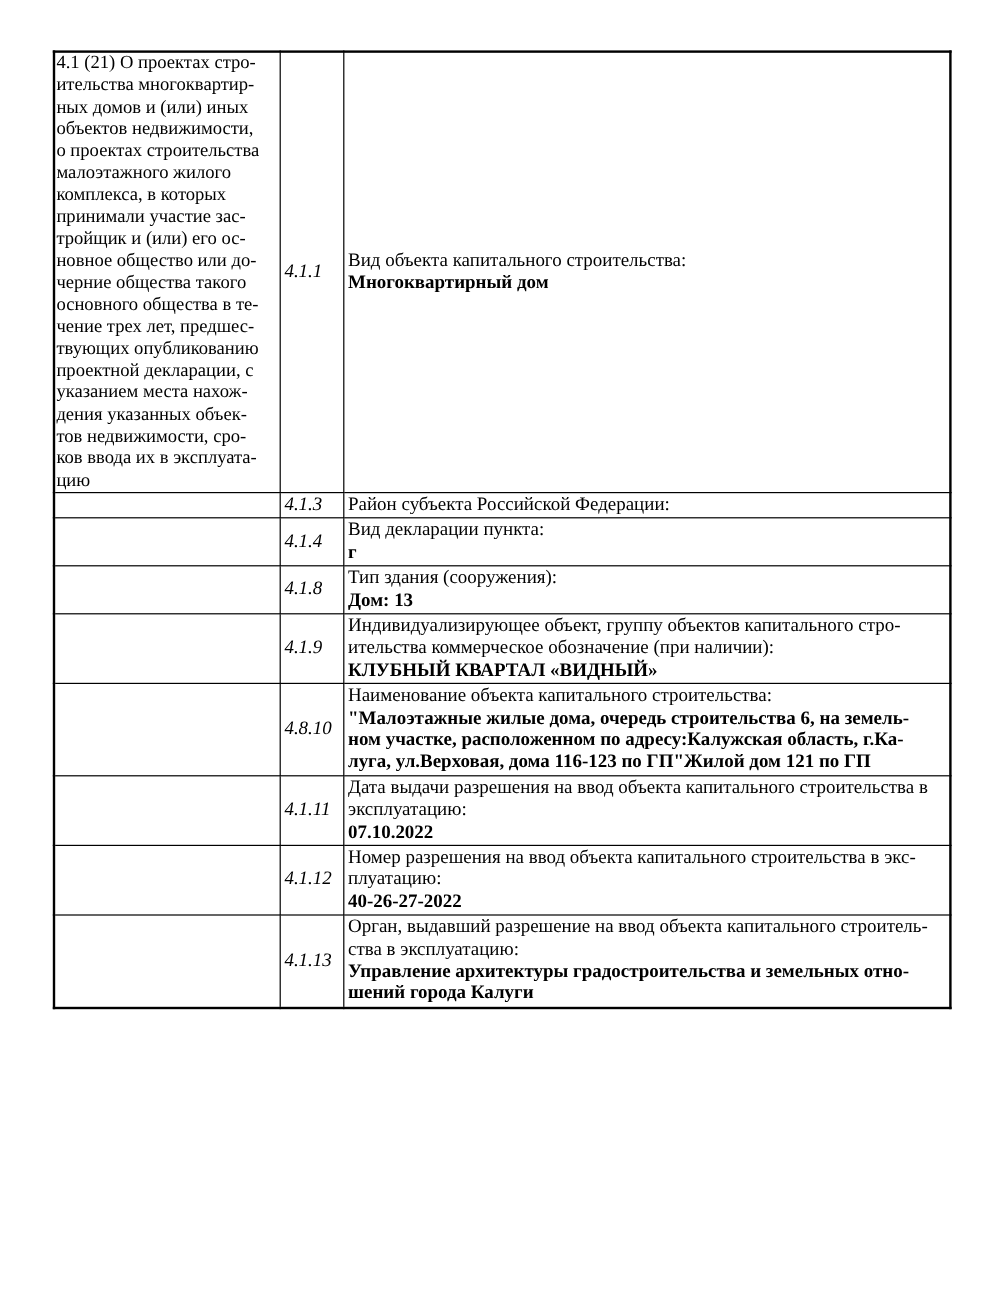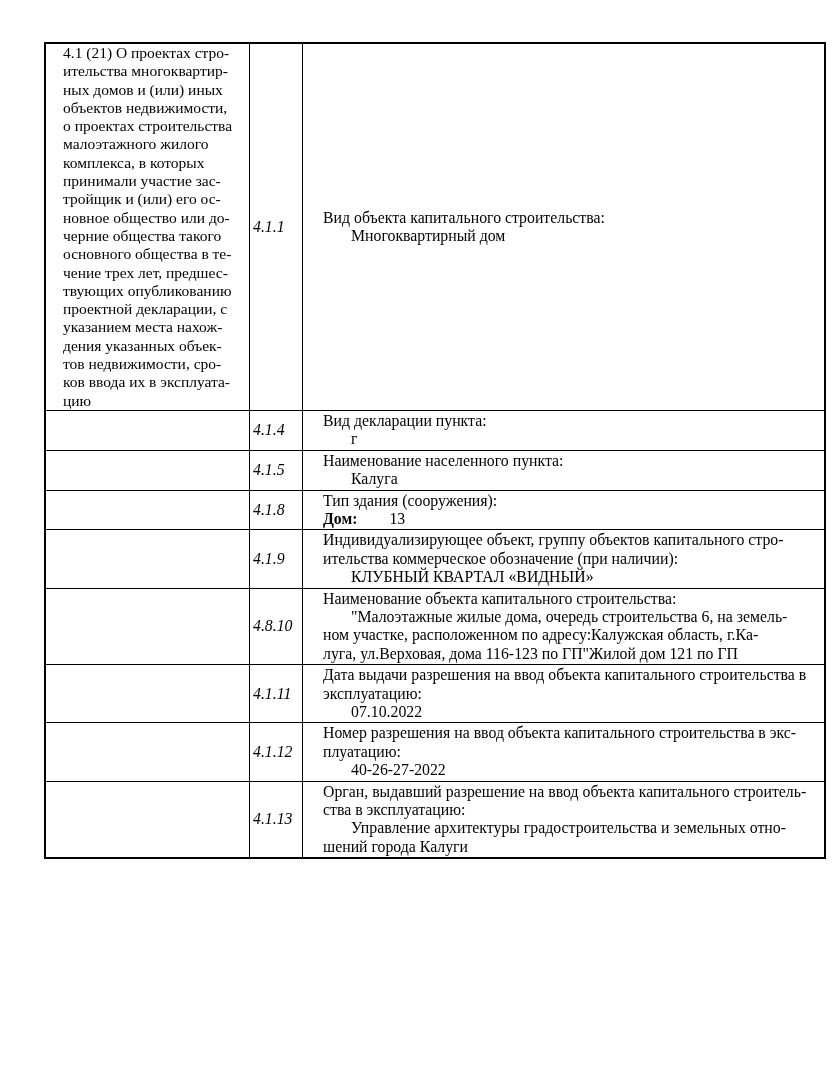--- a/index.html
+++ b/index.html
@@ -28,44 +28,43 @@
     border: 2px solid #000000;
   }
   table.decl td {
     border: 1px solid #000000;
     vertical-align: middle;
     overflow: hidden;
   }
   td.c1 {
     width: 184px;
     vertical-align: top;
-    padding: 0 2px 0 17px;
+    padding: 0 2px 0 1px;
     font-size: 15.5px;
     line-height: 18.3px;
     margin-left: 45px;
   }
   td.c2 {
     width: 48px;
     padding: 0 1px 0 3px;
     font-size: 15.8px;
     line-height: 18.4px;
     font-style: italic;
   }
   td.c3 {
     width: 499px;
-    padding: 1px 2px 1px 20px;
+    padding: 1px 2px 1px 3px;
     font-size: 15.8px;
     line-height: 18.4px;
   }
   .desc, .label, .value {
     white-space: pre-line;
   }
   .value .bold {
-    font-weight: normal;
-    margin-left: 28px;
+    font-weight: bold;
   }
   .value .prefix {
     font-weight: bold;
   }
 </style>
 </head>
 <body>
 
 <div class="page">
   <table class="decl">
@@ -99,37 +98,37 @@
     <td class="c3">
       <div class="label">Вид объекта капитального строительства:</div>
       <div class="value"><span class="prefix"></span><span class="bold">Многоквартирный дом</span></div>
     </td>
   </tr>
         <tr>
     <td class="c1">
       <div class="desc"></div>
     </td>
     <td class="c2">
+      <span>4.1.3</span>
+    </td>
+    <td class="c3">
+      <div class="label">Район субъекта Российской Федерации:</div>
+      <div class="value"><span class="prefix"></span><span class="bold"></span></div>
+    </td>
+  </tr>
+        <tr>
+    <td class="c1">
+      <div class="desc"></div>
+    </td>
+    <td class="c2">
       <span>4.1.4</span>
     </td>
     <td class="c3">
       <div class="label">Вид декларации пункта:</div>
       <div class="value"><span class="prefix"></span><span class="bold">г</span></div>
-    </td>
-  </tr>
-        <tr>
-    <td class="c1">
-      <div class="desc"></div>
-    </td>
-    <td class="c2">
-      <span>4.1.5</span>
-    </td>
-    <td class="c3">
-      <div class="label">Наименование населенного пункта:</div>
-      <div class="value"><span class="prefix"></span><span class="bold">Калуга</span></div>
     </td>
   </tr>
         <tr>
     <td class="c1">
       <div class="desc"></div>
     </td>
     <td class="c2">
       <span>4.1.8</span>
     </td>
     <td class="c3">

